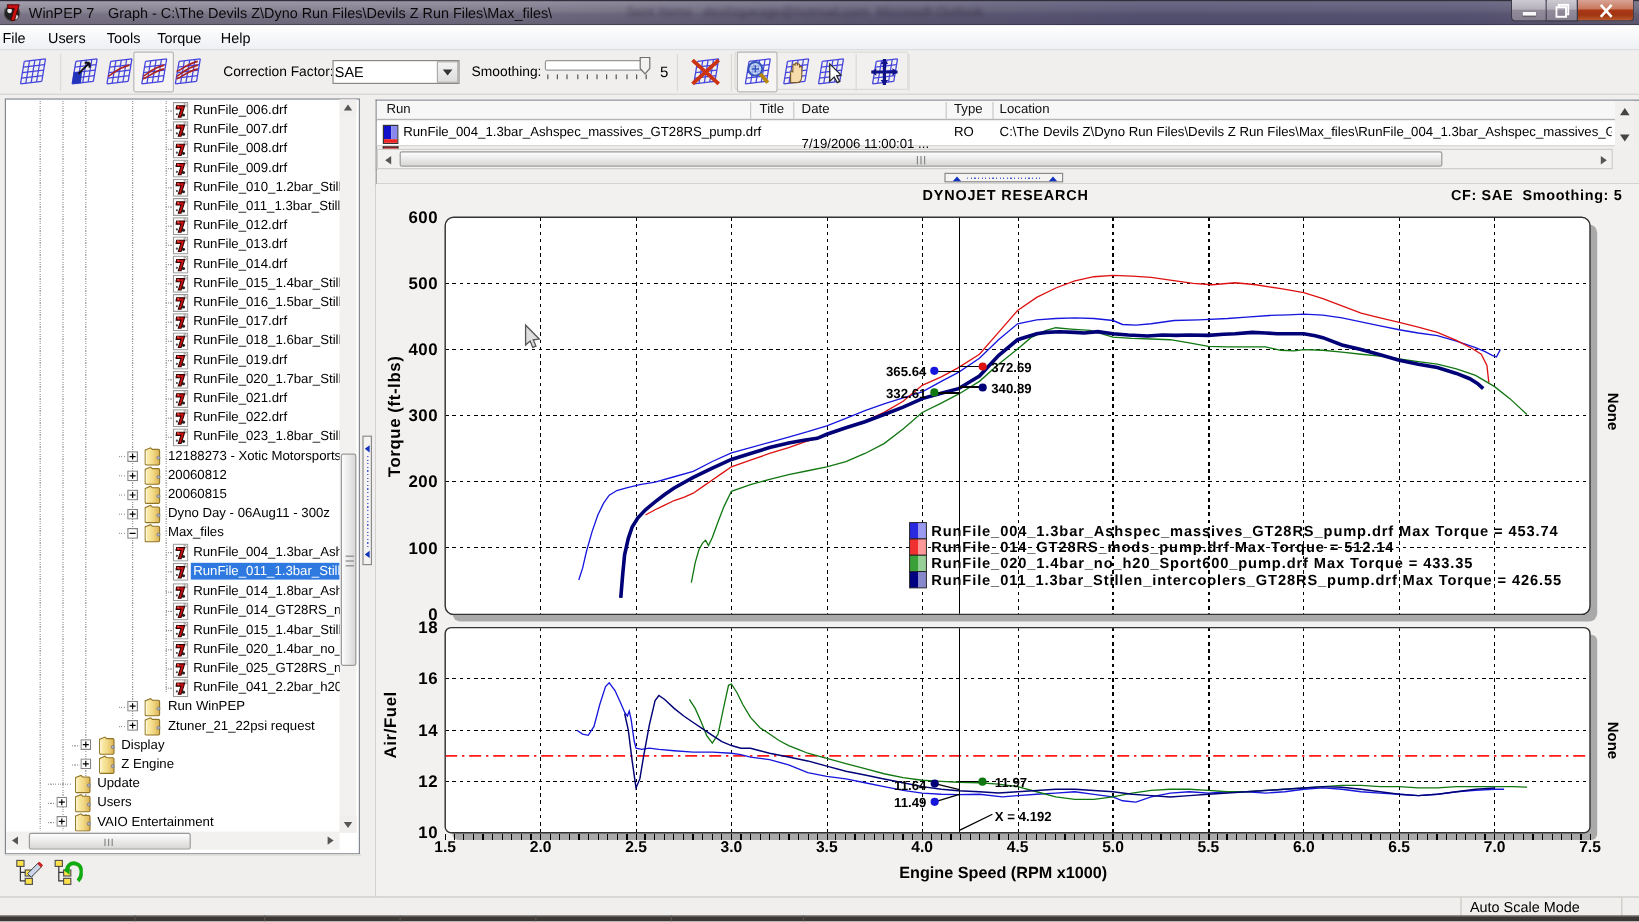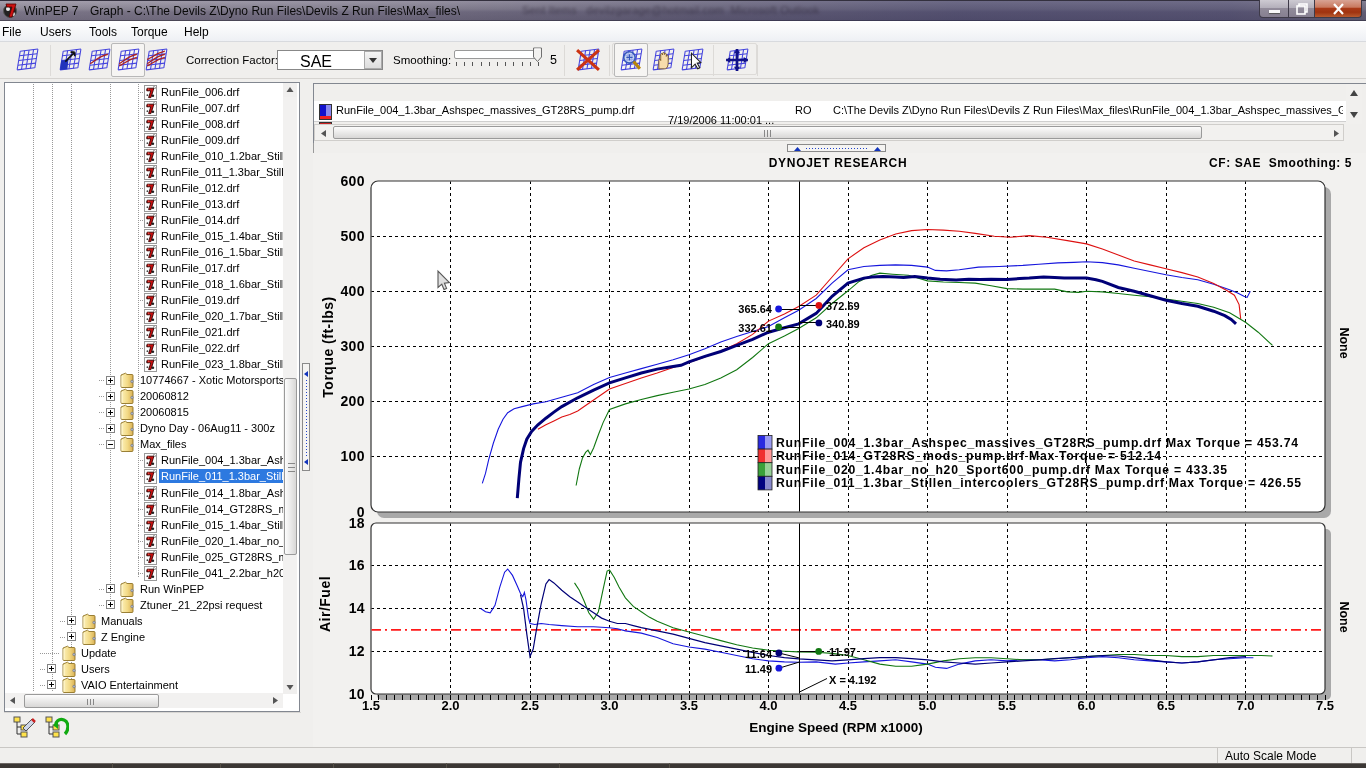--- a/index.html
+++ b/index.html
@@ -184,21 +184,21 @@
       <path d="M3.0 22.0 L6.0 4.0" stroke="#4444dd" fill="none"></path>
       <path d="M7.2 21.5 L10.2 3.5" stroke="#4444dd" fill="none"></path>
       <path d="M11.5 21.0 L14.5 3.0" stroke="#4444dd" fill="none"></path>
       <path d="M15.8 20.5 L18.8 2.5" stroke="#4444dd" fill="none"></path>
       <path d="M20.0 20.0 L23.0 2.0" stroke="#4444dd" fill="none"></path>
       <path d="M12.5 2 L12.5 23 M2 12.5 L23 12.5" stroke="#111188" stroke-width="2.6"></path>
       <path d="M12.5 2 L9.5 6 L15.5 6 Z M12.5 23 L9.5 19 L15.5 19 Z M2 12.5 L6 9.5 L6 15.5 Z M23 12.5 L19 9.5 L19 15.5 Z" fill="#111188"></path>
     </svg>
   <div class="abs" style="left:186px;top:12px;font-size:11.5px;color:#000">Correction Factor:</div>
   <div class="abs" style="left:277px;top:8px;width:106px;height:20px;background:#fff;border:1px solid #888">
-      <div class="abs" style="left:22px;top:2px;font-size:16px">SAE</div>
+      <div class="abs" style="left:1px;top:2px;font-size:12px">SAE</div>
       <div class="abs" style="left:86px;top:0px;width:18px;height:18px;background:linear-gradient(#f4f4f4,#ddd);border:1px solid #aaa">
         <svg width="16" height="16">
           <path d="M4 6 L8 11 L12 6 Z" fill="#333"></path>
         </svg></div>
   </div>
   <div class="abs" style="left:393px;top:12px;font-size:11.5px;color:#000">Smoothing:</div>
   <div class="abs" style="left:454px;top:8px;width:86px;height:9px;background:#fff;border:1px solid #999;border-radius:2px"></div>
   <svg class="abs" style="left:532px;top:5px" width="11" height="16" viewBox="0 0 11 16">
       <path d="M1.5 1 L9.5 1 L9.5 10 L5.5 14.5 L1.5 10 Z" fill="#f2f1ef" stroke="#707070"></path>
       <path d="M2.5 2 L8.5 2" stroke="#fff"></path>
@@ -439,21 +439,21 @@
         <linearGradient id="fg115291.36" x1="0" y1="0" x2="1" y2="0">
 <stop offset="0" stop-color="#fdf2bb"></stop>
           <stop offset="0.55" stop-color="#f2d985"></stop>
           <stop offset="1" stop-color="#d9b054"></stop>
         </linearGradient>
       </defs>
 <path d="M2 3 L6.5 1.2 L8 2.5 L13 2.5 Q14 2.5 14 3.5 L14 14.5 Q14 15.5 13 15.5 L3 15.5 Q2 15.5 2 14.5 Z" fill="url(#fg115291.36)" stroke="#8f7325" stroke-width="0.9"></path>
 <path d="M3 4 L3 14.5" stroke="#fff8d8" stroke-width="1"></path>
 <circle cx="13" cy="9.5" r="1.3" fill="#aab6c8" stroke="#667" stroke-width="0.5"></circle>
 </svg>
-<div class="tl" style="left:135px;top:291.36px">10774667 - Xotic Motorsports</div>
+<div class="tl" style="left:135px;top:291.36px">12188273 - Xotic Motorsports</div>
 <div class="doth" style="left:93.5px;top:313.38px;width:6px"></div>
 <svg style="position:absolute;left:100.5px;top:308.88px" width="9" height="9" viewBox="0 0 9 9">
 <rect x="0.5" y="0.5" width="8" height="8" fill="#fff" stroke="#848484"></rect>
 <line x1="2" y1="4.5" x2="7" y2="4.5" stroke="#000"></line>
       <line x1="4.5" y1="2" x2="4.5" y2="7" stroke="#000"></line>
     </svg>
 <svg style="position:absolute;left:114px;top:305.38px" width="16" height="17" viewBox="0 0 16 17">
 <defs>
         <linearGradient id="fg115307.38" x1="0" y1="0" x2="1" y2="0">
 <stop offset="0" stop-color="#fdf2bb"></stop>
@@ -660,21 +660,21 @@
         <linearGradient id="fg77531.6599999999997" x1="0" y1="0" x2="1" y2="0">
 <stop offset="0" stop-color="#fdf2bb"></stop>
           <stop offset="0.55" stop-color="#f2d985"></stop>
           <stop offset="1" stop-color="#d9b054"></stop>
         </linearGradient>
       </defs>
 <path d="M2 3 L6.5 1.2 L8 2.5 L13 2.5 Q14 2.5 14 3.5 L14 14.5 Q14 15.5 13 15.5 L3 15.5 Q2 15.5 2 14.5 Z" fill="url(#fg77531.6599999999997)" stroke="#8f7325" stroke-width="0.9"></path>
 <path d="M3 4 L3 14.5" stroke="#fff8d8" stroke-width="1"></path>
 <circle cx="13" cy="9.5" r="1.3" fill="#aab6c8" stroke="#667" stroke-width="0.5"></circle>
 </svg>
-<div class="tl" style="left:96px;top:531.6599999999997px">Manuals</div>
+<div class="tl" style="left:96px;top:531.6599999999997px">Display</div>
 <div class="doth" style="left:54.5px;top:553.6799999999997px;width:6px"></div>
 <svg style="position:absolute;left:61.5px;top:549.1799999999997px" width="9" height="9" viewBox="0 0 9 9">
 <rect x="0.5" y="0.5" width="8" height="8" fill="#fff" stroke="#848484"></rect>
 <line x1="2" y1="4.5" x2="7" y2="4.5" stroke="#000"></line>
       <line x1="4.5" y1="2" x2="4.5" y2="7" stroke="#000"></line>
     </svg>
 <svg style="position:absolute;left:76px;top:545.6799999999997px" width="16" height="17" viewBox="0 0 16 17">
 <defs>
         <linearGradient id="fg77547.6799999999997" x1="0" y1="0" x2="1" y2="0">
 <stop offset="0" stop-color="#fdf2bb"></stop>
@@ -793,20 +793,31 @@
     <rect x="8" y="9" width="6" height="5" fill="#ffe24a" stroke="#555"></rect>
     <rect x="8" y="16" width="6" height="5" fill="#ffe24a" stroke="#555"></rect>
     <path d="M4 6 L4 18 L8 18 M4 11 L8 11" stroke="#333" fill="none"></path>
     <path d="M20 18 C24 14 24 6 19 4 C14 2 10 6 11 10" fill="none" stroke="#11aa11" stroke-width="3.2"></path>
     <path d="M8 9 L13 13 L13 5 Z" fill="#11aa11"></path>
   </svg>
 </div>
 
 <div class="abs" style="left:313px;top:83px;width:1053px;height:60px;background:#f0efed;border-top:1px solid #828790;border-left:1px solid #828790">
 
+  <div class="abs" style="left:0;top:0;width:1032px;height:16px;background:#f7f7f7;border-bottom:1px solid #b5b5b5;font-size:11px;color:#111">
+    <span class="abs" style="left:8px;top:1px">Run</span>
+    <span class="abs" style="left:319px;top:1px">Title</span>
+    <span class="abs" style="left:354px;top:1px">Date</span>
+    <span class="abs" style="left:481px;top:1px">Type</span>
+    <span class="abs" style="left:519px;top:1px">Location</span>
+    <div class="abs" style="left:311px;top:1px;width:1px;height:14px;background:#c8c8c8"></div>
+    <div class="abs" style="left:347px;top:1px;width:1px;height:14px;background:#c8c8c8"></div>
+    <div class="abs" style="left:474px;top:1px;width:1px;height:14px;background:#c8c8c8"></div>
+    <div class="abs" style="left:513px;top:1px;width:1px;height:14px;background:#c8c8c8"></div>
+  </div>
 
   <div class="abs" style="left:0;top:17px;width:1032px;height:21px;background:#fff;border-bottom:1px solid #cfcfcf;font-size:11px;color:#000">
     <div class="abs" style="left:5px;top:3px;width:13px;height:16px;border:1px solid #333">
        <div class="abs" style="left:0;top:0;width:6px;height:11px;background:#1111cc"></div>
        <div class="abs" style="left:6px;top:0;width:5px;height:11px;background:#8888ee"></div>
        <div class="abs" style="left:0;top:11px;width:11px;height:3px;background:#ee2222"></div>
     </div>
     <span class="abs" style="left:22px;top:3px">RunFile_004_1.3bar_Ashspec_massives_GT28RS_pump.drf</span>
     <span class="abs" style="left:354px;top:13px">7/19/2006 11:00:01 ...</span>
     <span class="abs" style="left:481px;top:3px">RO</span>

